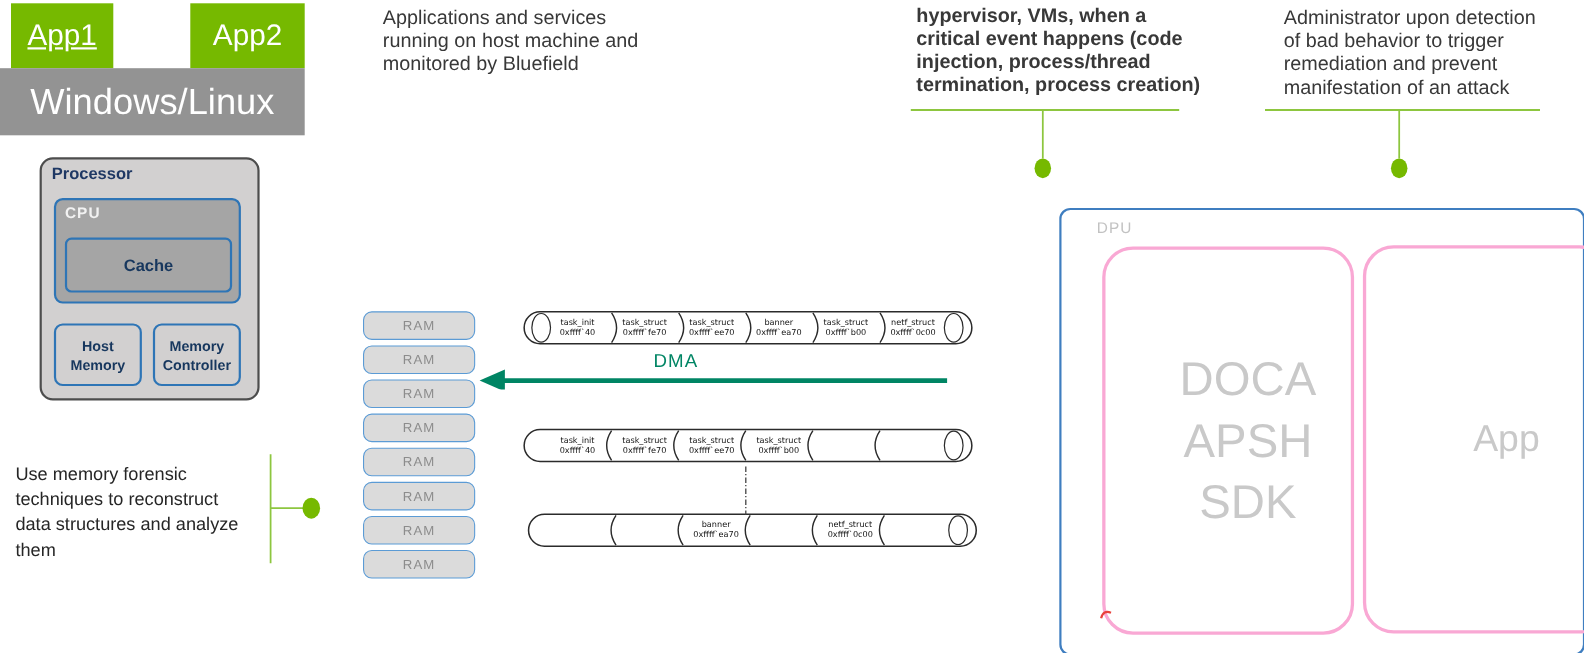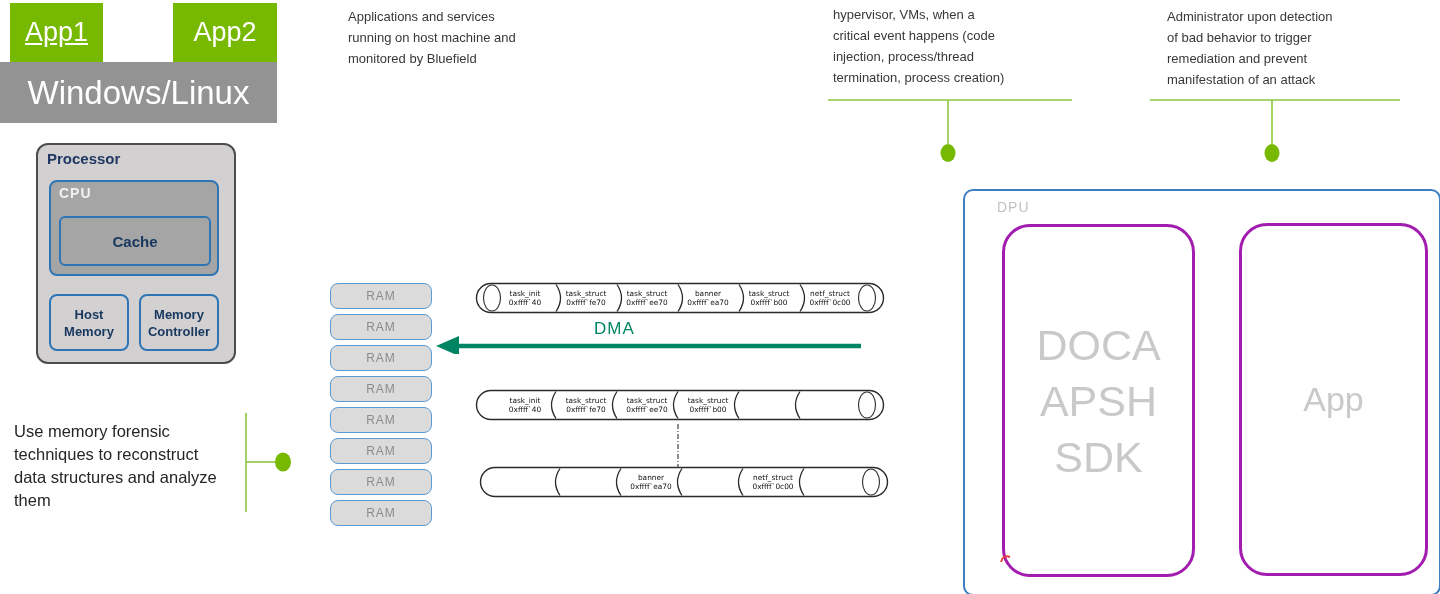--- a/index.html
+++ b/index.html
@@ -23,23 +23,23 @@
        border:2px solid #2E75B6;border-radius:8px;}
   #cpu-label{left:8px;top:3px;font-size:14px;font-weight:bold;color:#F2F2F2;letter-spacing:1px;}
   #cache{left:8px;top:34px;width:148px;height:46px;background:#A5A5A5;
          border:2px solid #2E75B6;border-radius:6px;font-size:15px;font-weight:bold;color:#17375E;}
   .subchip{background:#D2D0D0;border:2px solid #2E75B6;border-radius:8px;
            font-size:13px;font-weight:bold;color:#17375E;line-height:17px;}
   #host-bridge{left:11px;top:149px;width:76px;height:53px;}
   #mem-ctrl{left:101px;top:149px;width:76px;height:53px;}
 
   
-  .ann{color:#383838;font-size:13px;line-height:21px;}
+  .ann{color:#383838;font-size:18px;line-height:21px;}
   #ann-top-left{left:348px;top:6px;}
-  #ann-top-mid{left:833px;top:4px;}
+  #ann-top-mid{left:833px;top:4px;font-weight:bold;}
   #ann-top-right{left:1167px;top:6px;}
   #ann-bottom-left{left:14px;top:420px;font-size:16.5px;line-height:23px;color:#262626;}
 
   
   #ram-stack{left:330px;top:283px;width:102px;}
   .ram-box{height:24px;margin-bottom:5px;background:#DBDBDB;border:1.5px solid #5B9BD5;
            border-radius:8px;display:flex;align-items:center;justify-content:center;
            font-size:12px;color:#8C8C8C;letter-spacing:1px;}
 
   
@@ -54,21 +54,21 @@
   #dash-connector{left:670px;top:423px;}
 
   
   .callout-line{stroke:#8DC63F;stroke-width:1.6;}
   .callout-dot{fill:#76B900;}
 
   
   #dpu{left:963px;top:189px;width:474px;height:403px;background:#fff;
        border:2px solid #3F7EC0;border-radius:10px;}
   #dpu-label{left:32px;top:8px;font-size:14px;color:#C2C2C2;letter-spacing:1px;}
-  .dpu-inner{border:3px solid #a21caf;border-radius:28px;color:#C9C9C9;}
+  .dpu-inner{border:3px solid #f9a8d4;border-radius:28px;color:#C9C9C9;padding-left:36px;}
   #sdk-box{left:37px;top:33px;width:187px;height:347px;font-size:43px;line-height:56px;}
   #app-box{left:274px;top:32px;width:183px;height:347px;font-size:34px;}
   #red-mark{left:999px;top:551px;}
 </style>
 </head>
 <body>
 
 <div id="canvas">
 
   <div id="app1" class="abs center appbox">

